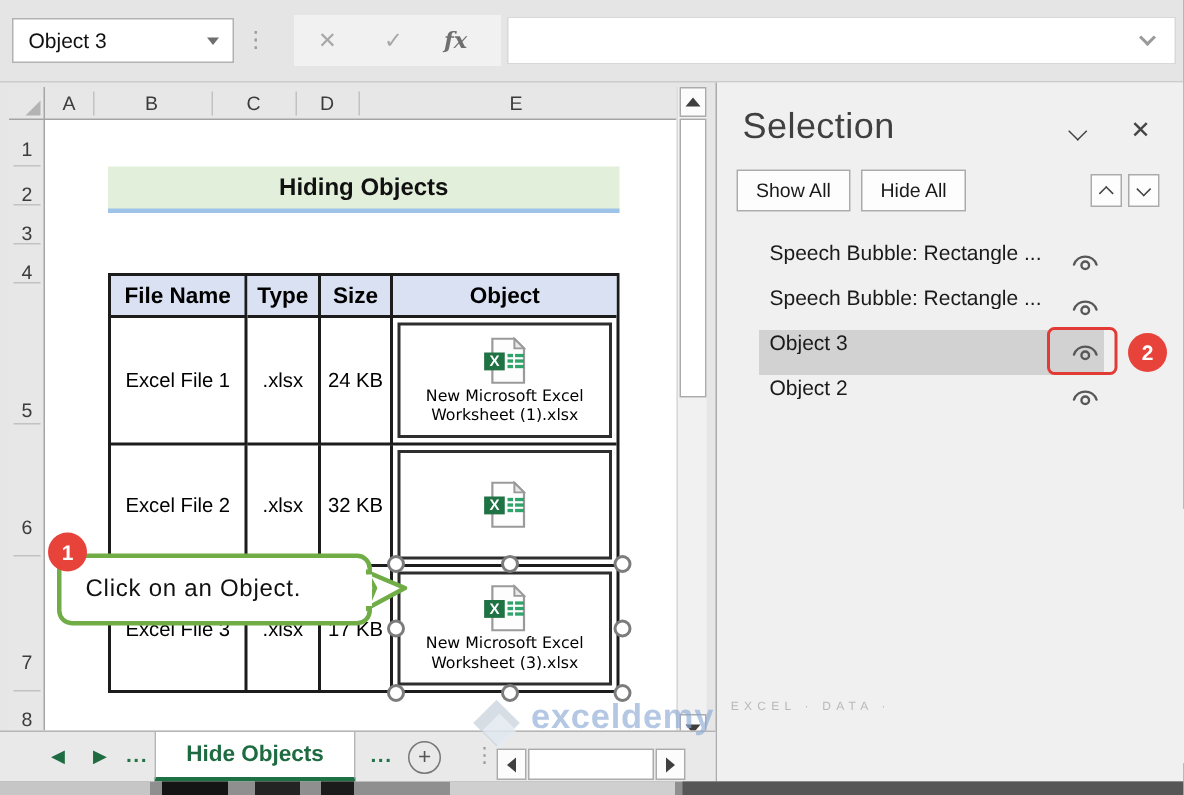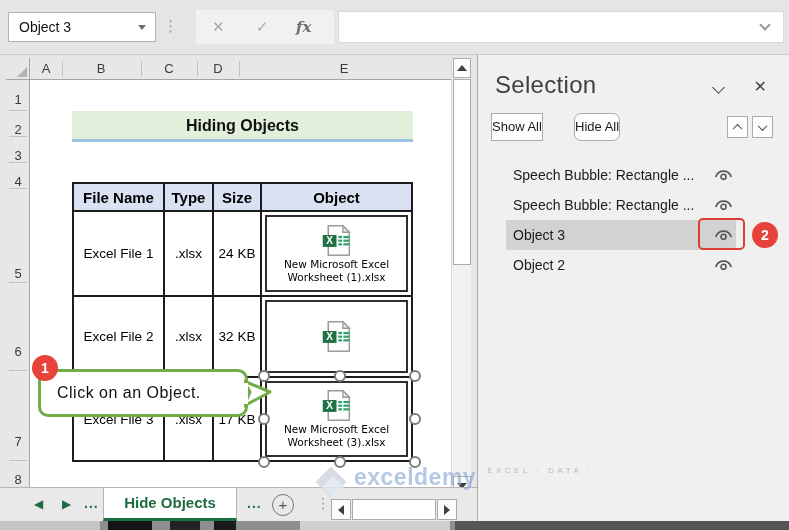--- a/index.html
+++ b/index.html
@@ -64,29 +64,29 @@
   .tri-left { width:0; height:0; border-top:5px solid transparent; border-bottom:5px solid transparent; border-right:6px solid #3F3F3F; }
   .tri-right { width:0; height:0; border-top:5px solid transparent; border-bottom:5px solid transparent; border-left:6px solid #3F3F3F; }
   .v-thumb { position:absolute; left:1px; top:21px; width:18px; height:186px; background:#FFFFFF; border:1px solid #ABABAB; }
 
   
   .pane-sep { position:absolute; left:477px; top:55px; width:1px; height:466px; background:#ABABAB; }
   .pane { position:absolute; left:478px; top:55px; width:311px; height:466px; background:#F0F0F0; }
   .pane-title { position:absolute; left:17px; top:16px; font-size:24px; font-weight:400; color:#404040; letter-spacing:.3px; }
   .pane-chev { position:absolute; right:66px; top:28px; width:9px; height:9px; border-right:1.8px solid #444; border-bottom:1.8px solid #444; transform:rotate(45deg); }
   .pane-close { position:absolute; right:22px; top:22px; font-size:16px; color:#444; }
-  .pane-btn { position:absolute; top:58px; height:28px; background:#FDFDFD; border:1px solid #ABABAB; font-size:13px; color:#1A1A1A; padding:0 0; line-height:26px; font-family:"Liberation Sans", sans-serif; }
+  .pane-btn { position:absolute; top:58px; height:28px; background:#FDFDFD; border:1px solid #ABABAB; font-size:13px; color:#1A1A1A; padding:0 12px; line-height:26px; font-family:"Liberation Sans", sans-serif; }
   .btn-show { left:13px; }
-  .btn-hide { left:96px;border-radius:7px; }
+  .btn-hide { left:96px; }
   .mini-btn { position:absolute; top:61px; width:21px; height:22px; background:#FDFDFD; border:1px solid #ABABAB; display:flex; align-items:center; justify-content:center; }
   .mini-up { right:41px; } .mini-down { right:16px; }
   .chev-sm-up { width:7px; height:7px; border-right:1.6px solid #444; border-bottom:1.6px solid #444; transform:rotate(-135deg) translate(-1px,-1px); }
   .chev-sm-down { width:7px; height:7px; border-right:1.6px solid #444; border-bottom:1.6px solid #444; transform:rotate(45deg) translate(-1px,-1px); }
   .pane-list { position:absolute; left:0; top:105px; width:311px; }
-  .pane-item { position:relative; left:28px; width:230px; height:30px; display:flex; align-items:center; }
+  .pane-item { position:relative; left:28px; width:230px; height:30px; display:flex; align-items:flex-start; }
   .pane-item .lbl { font-size:14px; color:#1A1A1A; white-space:nowrap; overflow:hidden; flex:1; padding-left:7px; }
   .pane-item.selected { background:#D2D2D2; }
   .eye { position:absolute; left:207px; top:7px; }
   .eye-hl { position:absolute; left:192px; top:-2px; width:47px; height:32px; border:2.5px solid #E23B35; border-radius:5px; z-index:5; }
   .badge-2 { position:absolute; left:246px; top:2px; z-index:6; }
 
   
   .tabbar { position:absolute; left:0; top:487px; width:477px; height:34px; background:#E9E9E9; border-top:1px solid #B5B5B5; }
   .nav-arrow { position:absolute; top:9px; font-size:12px; color:#1E6B41; }
   .nav-left { left:34px; } .nav-right { left:62px; }

